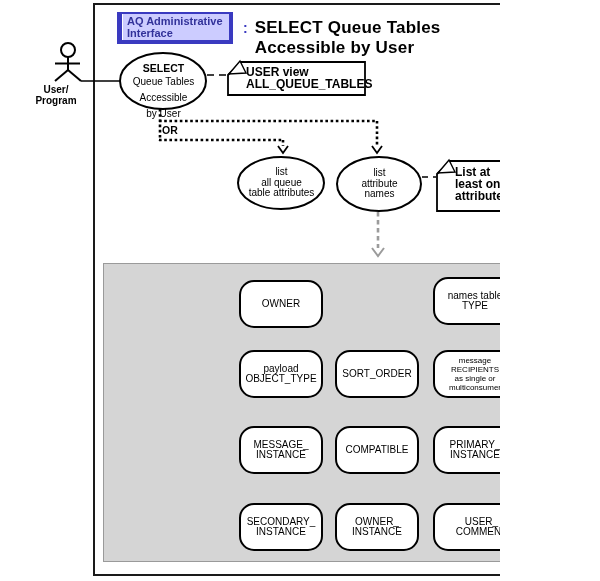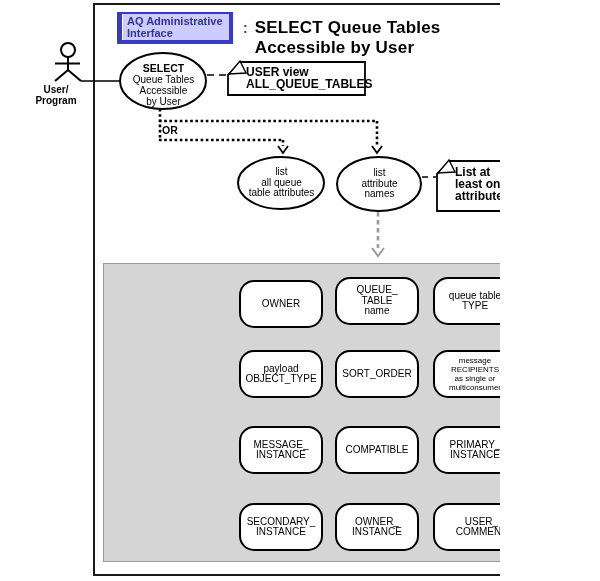--- a/index.html
+++ b/index.html
@@ -31,21 +31,21 @@
   
   #actor-label{left:24px;top:85px;width:64px;text-align:center;font-weight:bold;
     font-size:10px;line-height:10.5px;}
   
   #lines{left:0;top:0;width:600px;height:581px;pointer-events:none;}
   .gray-stroke{stroke:var(--arrow-gray);}
   
   .uc-text{text-align:center;}
   #uc1-text{left:121px;top:62px;width:85px;}
   #uc1-title{font-weight:bold;font-size:10.5px;line-height:12px;}
-  #uc1-sub{font-size:10px;line-height:11px;}
+  #uc1-sub{font-size:10px;line-height:16px;}
   #uc2-text{left:239px;top:167px;width:85px;font-size:10px;line-height:10.5px;}
   #uc3-text{left:337px;top:168px;width:85px;font-size:10px;line-height:10.5px;}
   
   .note-text{font-weight:bold;font-size:12px;line-height:12px;}
   #note1-text{left:246px;top:66px;width:116px;}
   #note2-text{left:455px;top:166px;width:60px;}
   #or-label{left:162px;top:124px;font-weight:bold;font-size:10.5px;}
   
   #attr-panel{left:103px;top:263px;width:485px;height:299px;background:var(--panel-gray);
     border:1px solid #9a9a9a;box-sizing:border-box;}
@@ -136,24 +136,21 @@
 attribute
 names</div>
 
   <div class="abs note-text pre" id="note1-text">USER view
 ALL_QUEUE_TABLES</div>
   <div class="abs note-text pre" id="note2-text">List at
 least one
 attribute</div>
 
   <div class="attr-box pre" style="left:239px;top:280px;">OWNER</div>
-  <div class="attr-box pre" style="left:335px;top:277px;">QUEUE_
-TABLE
-name</div>
-  <div class="attr-box pre" style="left:433px;top:277px;">queue table
+  <div class="attr-box pre" style="left:433px;top:277px;">names table
 TYPE</div>
 
   <div class="attr-box pre" style="left:239px;top:350px;">payload
 OBJECT_TYPE</div>
   <div class="attr-box pre" style="left:335px;top:350px;">SORT_ORDER</div>
   <div class="attr-box pre small" style="left:433px;top:350px;">message
 RECIPIENTS
 as single or
 multiconsumer</div>
 

